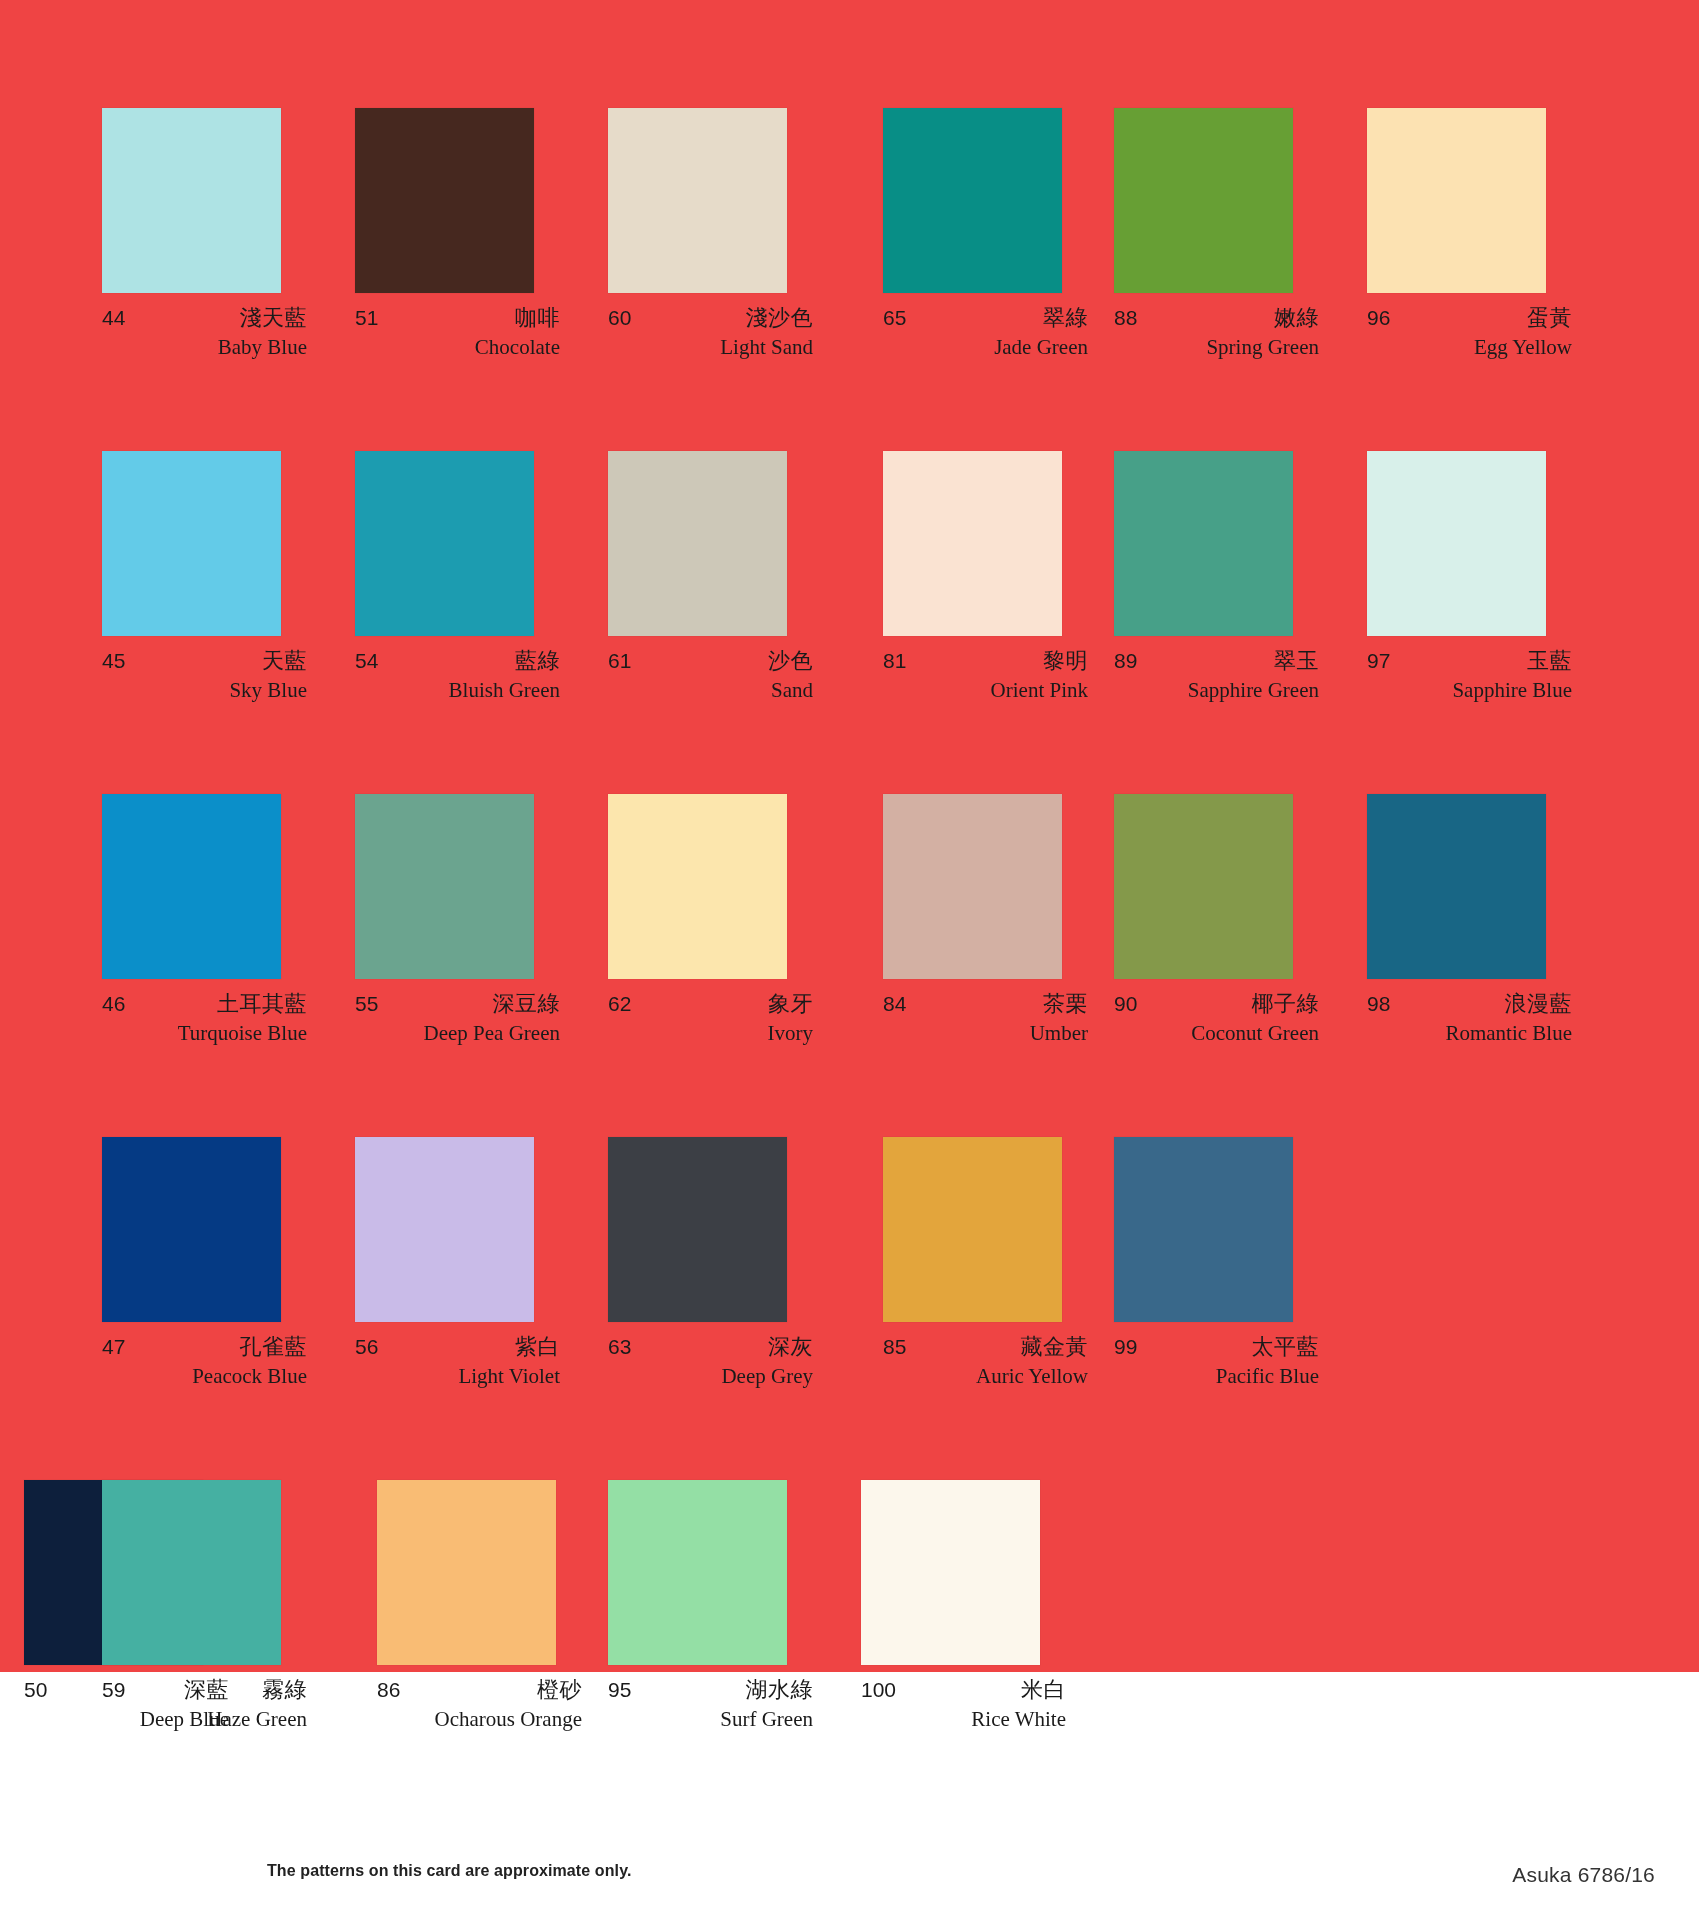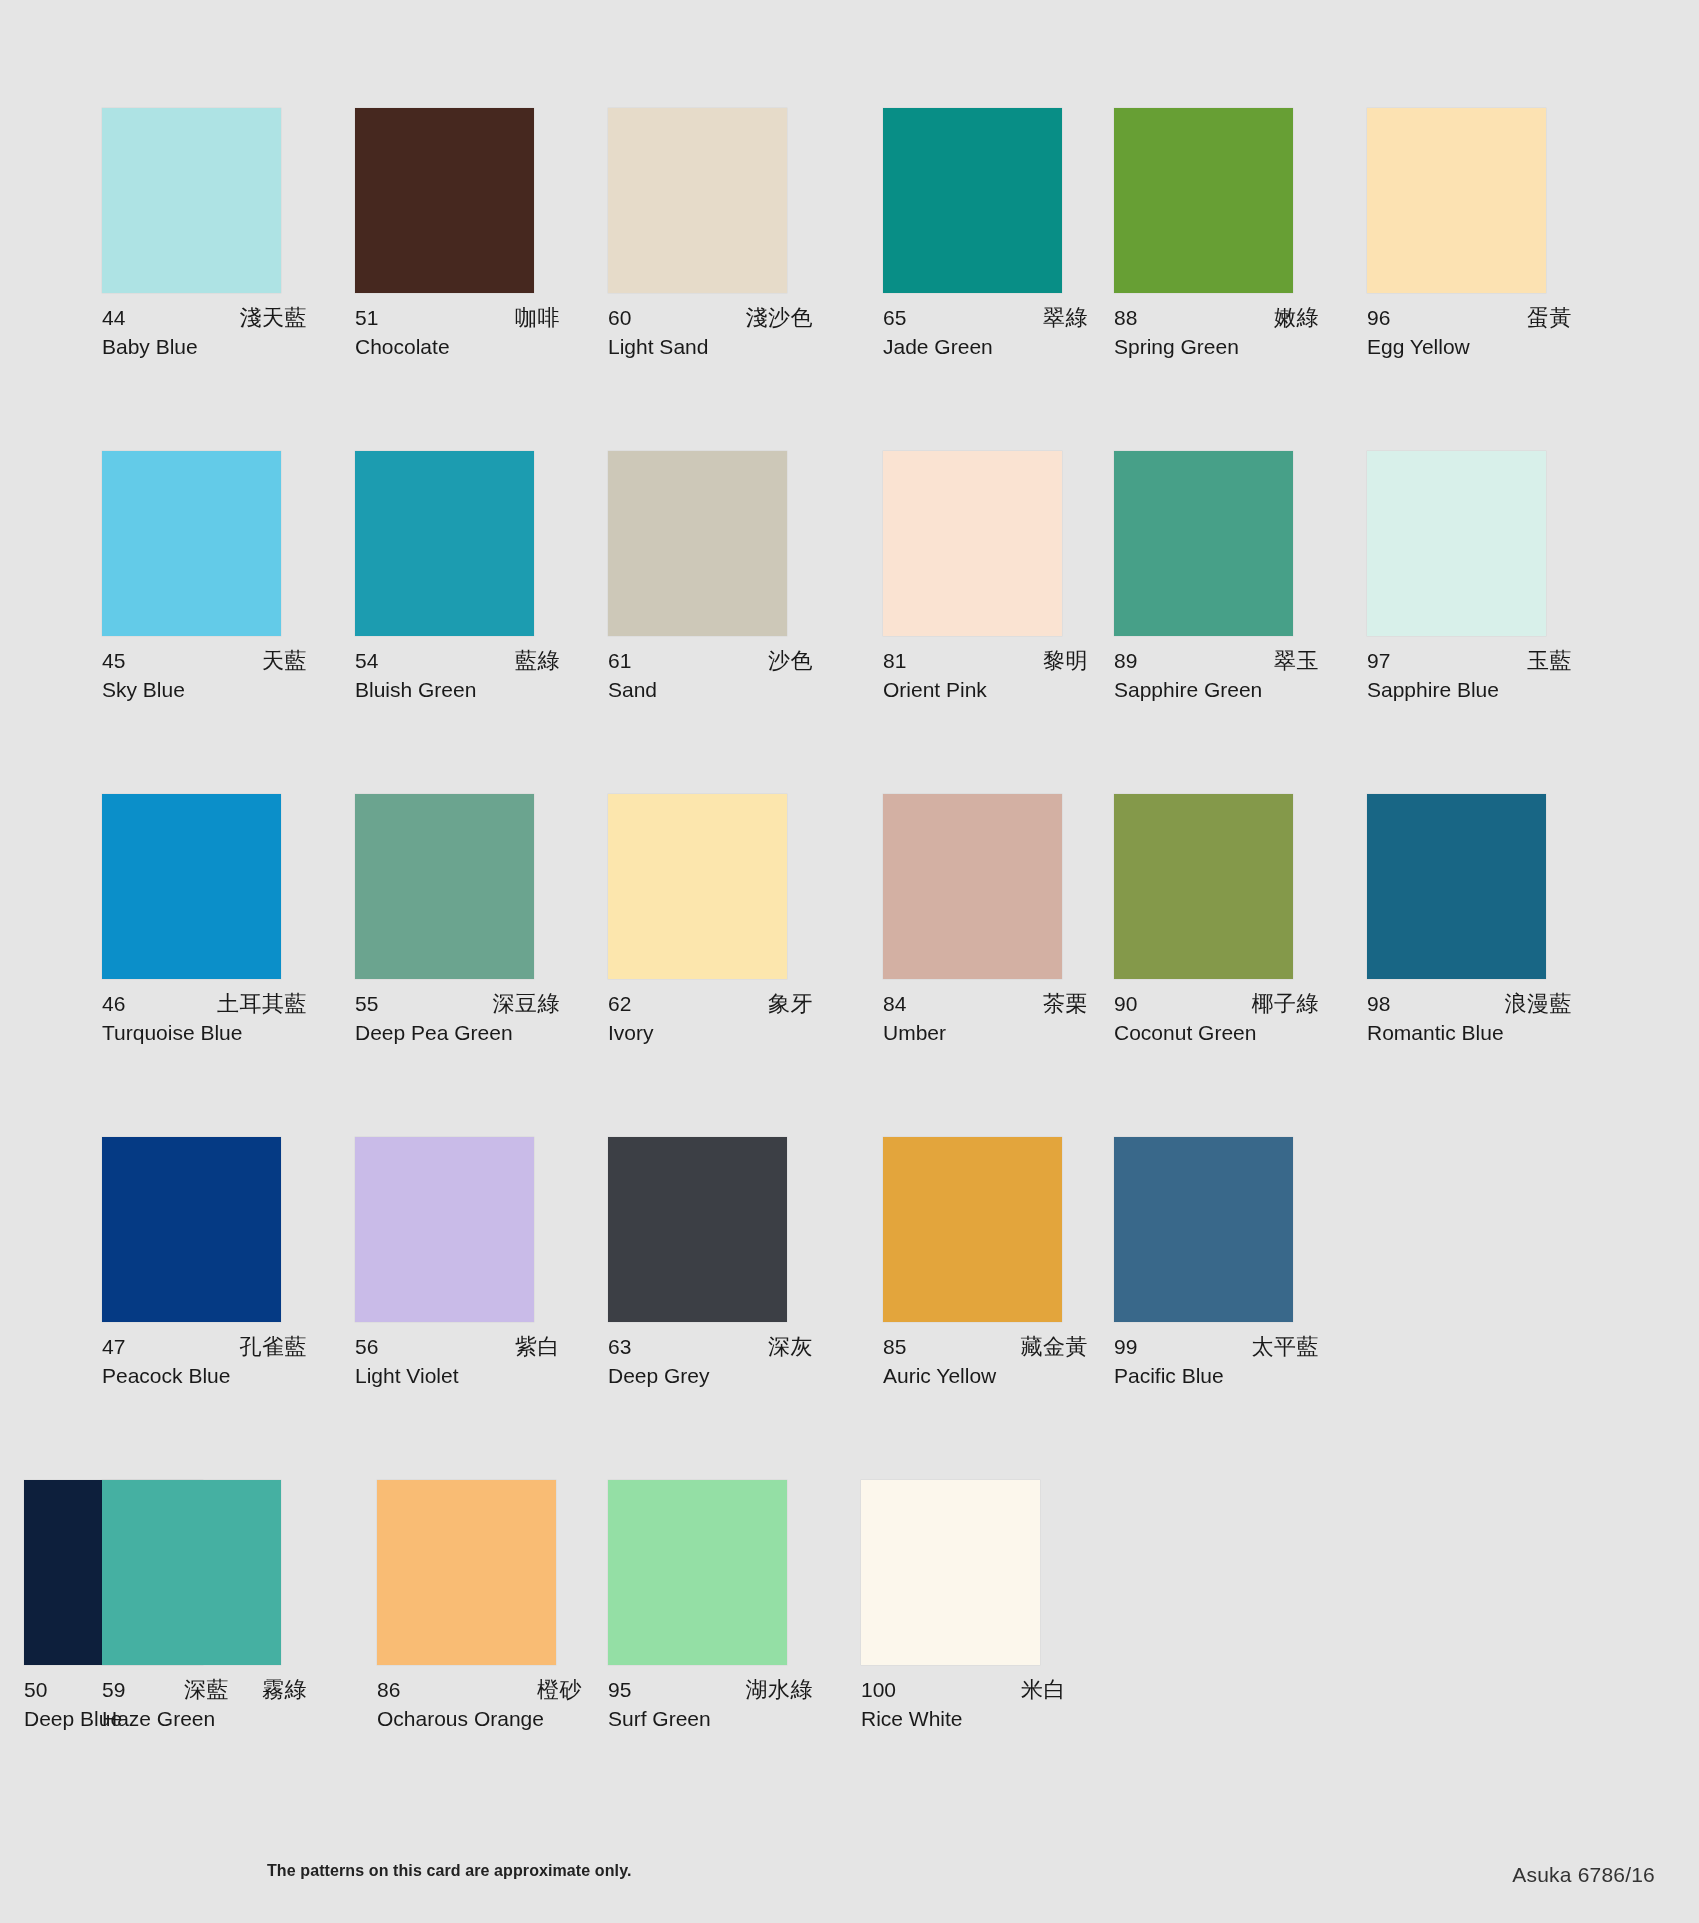--- a/index.html
+++ b/index.html
@@ -11,22 +11,22 @@
     width: 1699px;
     height: 1923px;
     font-family: "Liberation Sans", sans-serif;
     color: #1a1a1a;
     position: relative;
     overflow: hidden;
   }
   #card {
     position: relative;
     width: 1699px;
-    height: 1923px;
-    background: #e5e5e5;
+    height: 1672px;
+    background: #ef4444;
     box-sizing: border-box;
     padding: 14px;
   }
   #grid {
     position: absolute;
     left: 0;
     top: 0;
     width: 1699px;
     display: grid;
     grid-template-columns: 78px 253px 253px 253px 253px 253px 253px;
@@ -73,23 +73,25 @@
   }
   .cn {
     font-size: 22px;
     font-weight: 400;
     color: #1a1a1a;
     letter-spacing: 0.5px;
   }
   .en {
     font-size: 21px;
     line-height: 28px;
+    text-align: right;
     color: #1a1a1a;
     margin-top: 2px;
     white-space: nowrap;
+    font-family: Liberation Serif, serif;
   }
   #footer-left {
     position: absolute;
     left: 267px;
     top: 1862px;
     font-size: 16px;
     font-weight: 700;
     color: #222;
     letter-spacing: 0.1px;
   }

